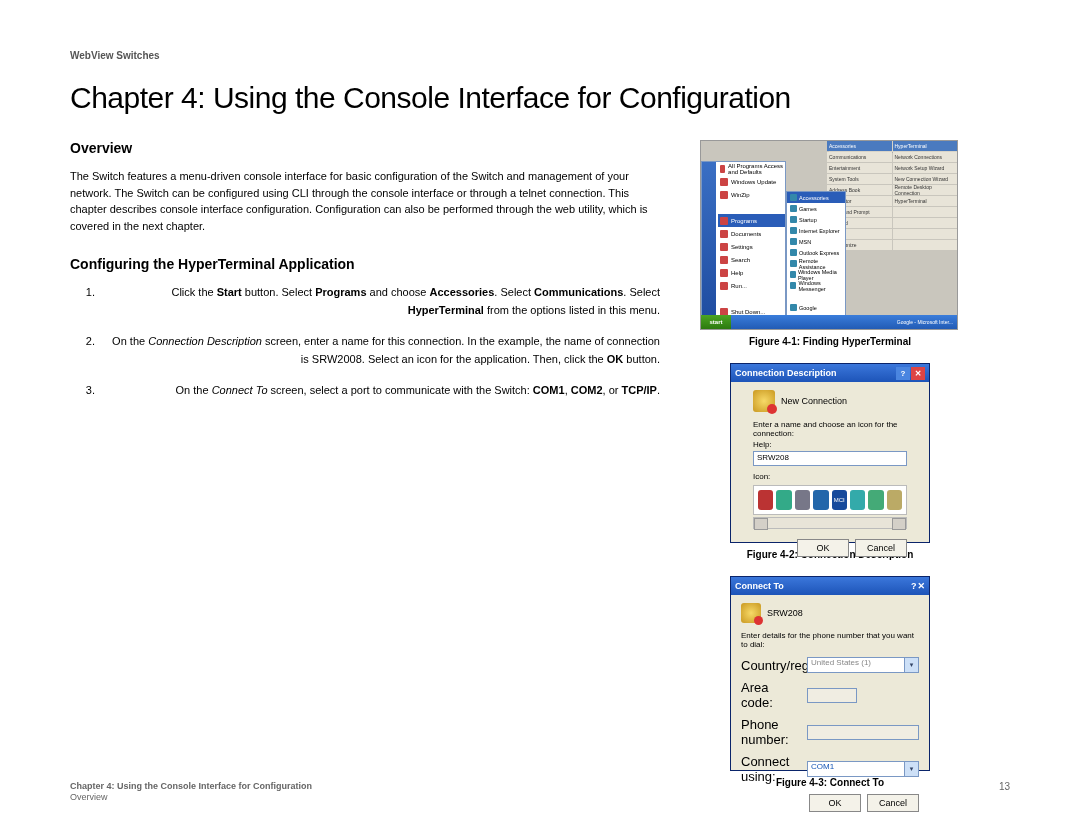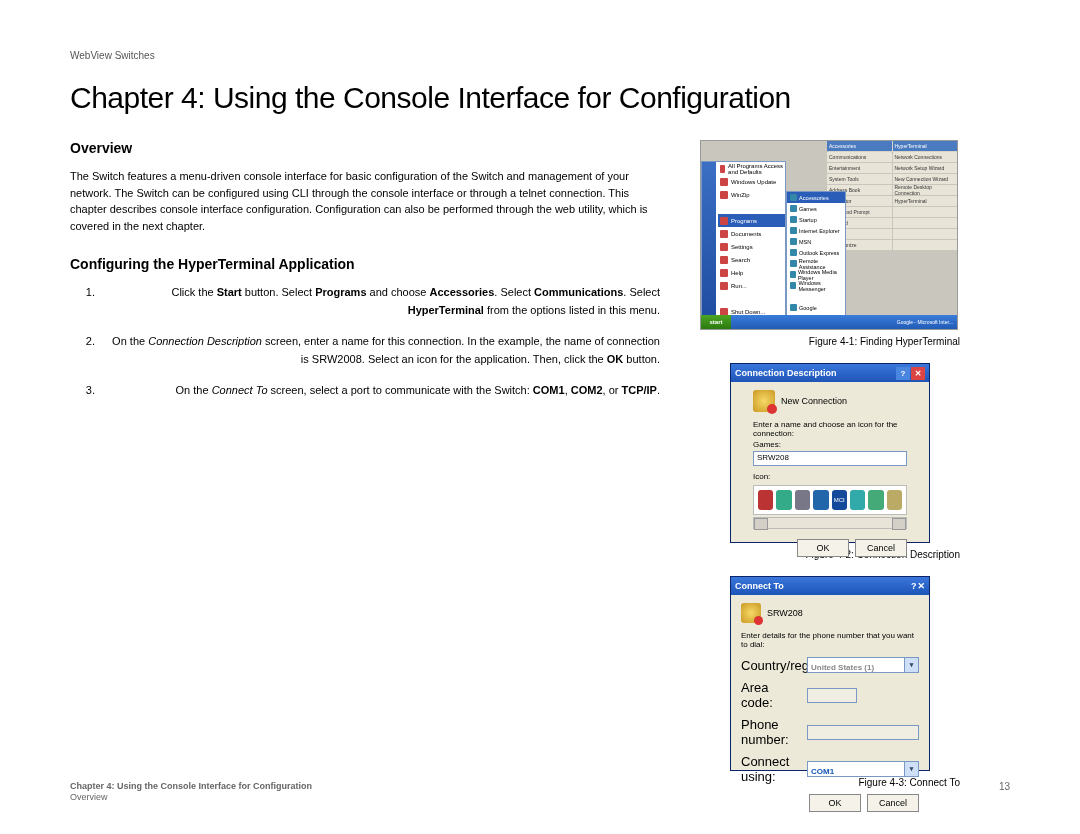--- a/index.html
+++ b/index.html
@@ -11,21 +11,21 @@
     position: relative;
     color: #000;
   }
   .page {
     padding: 50px 70px 30px 70px;
     height: 100%;
     position: relative;
   }
   .header-small {
     font-size: 10px;
-    font-weight: normal;
+    font-weight: bold;
     color: #555;
     margin-bottom: 20px;
   }
   .chapter-title {
     font-size: 30px;
     font-weight: normal;
     margin-bottom: 25px;
     letter-spacing: -0.5px;
   }
   .content-row {
@@ -54,22 +54,22 @@
     font-size: 11px;
     line-height: 1.6;
   }
   ol li {
     margin-bottom: 14px;
     padding-left: 6px;
     text-align: right;
   }
   .fig-caption {
     font-size: 10px;
-    font-weight: normal;
-    text-align: right;
+    font-weight: bold;
+    text-align: center;
     margin-top: 6px;
     margin-bottom: 16px;
   }
   .footer {
     position: absolute;
     bottom: 30px;
     left: 70px;
     right: 70px;
     display: flex;
     justify-content: space-between;
@@ -158,21 +158,21 @@
   }
   .fig3 .titlebar .wbtns { margin-left:auto; display:flex; gap:1px;}
   .fig3 .body { padding:8px 10px;}
   .fig3 .hdr-row { display:flex; align-items:center; gap:6px; margin-bottom:8px;}
   .fig3 .hdr-icon { width:20px; height:20px; background:radial-gradient(#f7d968,#c99820); border-radius:3px; position:relative;}
   .fig3 .hdr-icon::after{content:""; position:absolute; right:-2px; bottom:-2px; width:9px;height:9px;background:#d33;border-radius:50%;}
   .fig3 .frow { display:flex; align-items:center; margin-bottom:7px; gap:4px;}
   .fig3 .flbl { width:62px; font-size:13px;}
   .fig3 .finput { flex:1; height:15px; border:1px solid #7a98c4; background:#fff; font-size:8px; padding:1px 3px;}
   .fig3 .finput.disabled { background:#f0ede2; color:#888;}
-  .fig3 .combo { flex:1; height:16px; border:1px solid #7a98c4; background:#fff; display:flex; align-items:flex-end;font-weight:bold;}
+  .fig3 .combo { flex:1; height:16px; border:1px solid #7a98c4; background:#fff; display:flex; align-items:flex-start;}
   .fig3 .combo .cval { flex:1; font-size:8px; padding:0 3px; color:#1354b5;}
   .fig3 .combo .carrow { width:14px; height:14px; background:#cde0f7; border-left:1px solid #7a98c4; display:flex;align-items:center;justify-content:center; font-size:7px;color:#346;}
   .fig3 .btnrow { display:flex; justify-content:flex-end; gap:6px; margin-top:10px;}
   .fig3 .btn { width:52px; height:18px; border:1px solid #888; background:#f4f2e9; font-size:9px; display:flex;align-items:center;justify-content:center;}
 
   b { font-weight:bold; }
   i { font-style:italic; }
 </style>
 </head>
 <body>
@@ -352,21 +352,21 @@
             <div class="wbtn q">?</div>
             <div class="wbtn">✕</div>
           </div>
         </div>
         <div class="body">
           <div class="nc-row">
             <div class="nc-icon"></div>
             <span style="font-size:9px">New Connection</span>
           </div>
           <div class="lbl">Enter a name and choose an icon for the connection:</div>
-          <div class="lbl">Games:</div>
+          <div class="lbl">Help:</div>
           <div class="txtbox">SRW208</div>
           <div class="lbl" style="margin-top:6px">Icon:</div>
           <div class="iconrow">
             <div class="opt" style="background:#b33"></div>
             <div class="opt" style="background:#3a8"></div>
             <div class="opt" style="background:#778"></div>
             <div class="opt" style="background:#26a"></div>
             <div class="opt" style="background:#15499c;color:#fff;font-size:6px;display:flex;align-items:center;justify-content:center">MCI</div>
             <div class="opt" style="background:#3aa"></div>
             <div class="opt" style="background:#4a7"></div>

